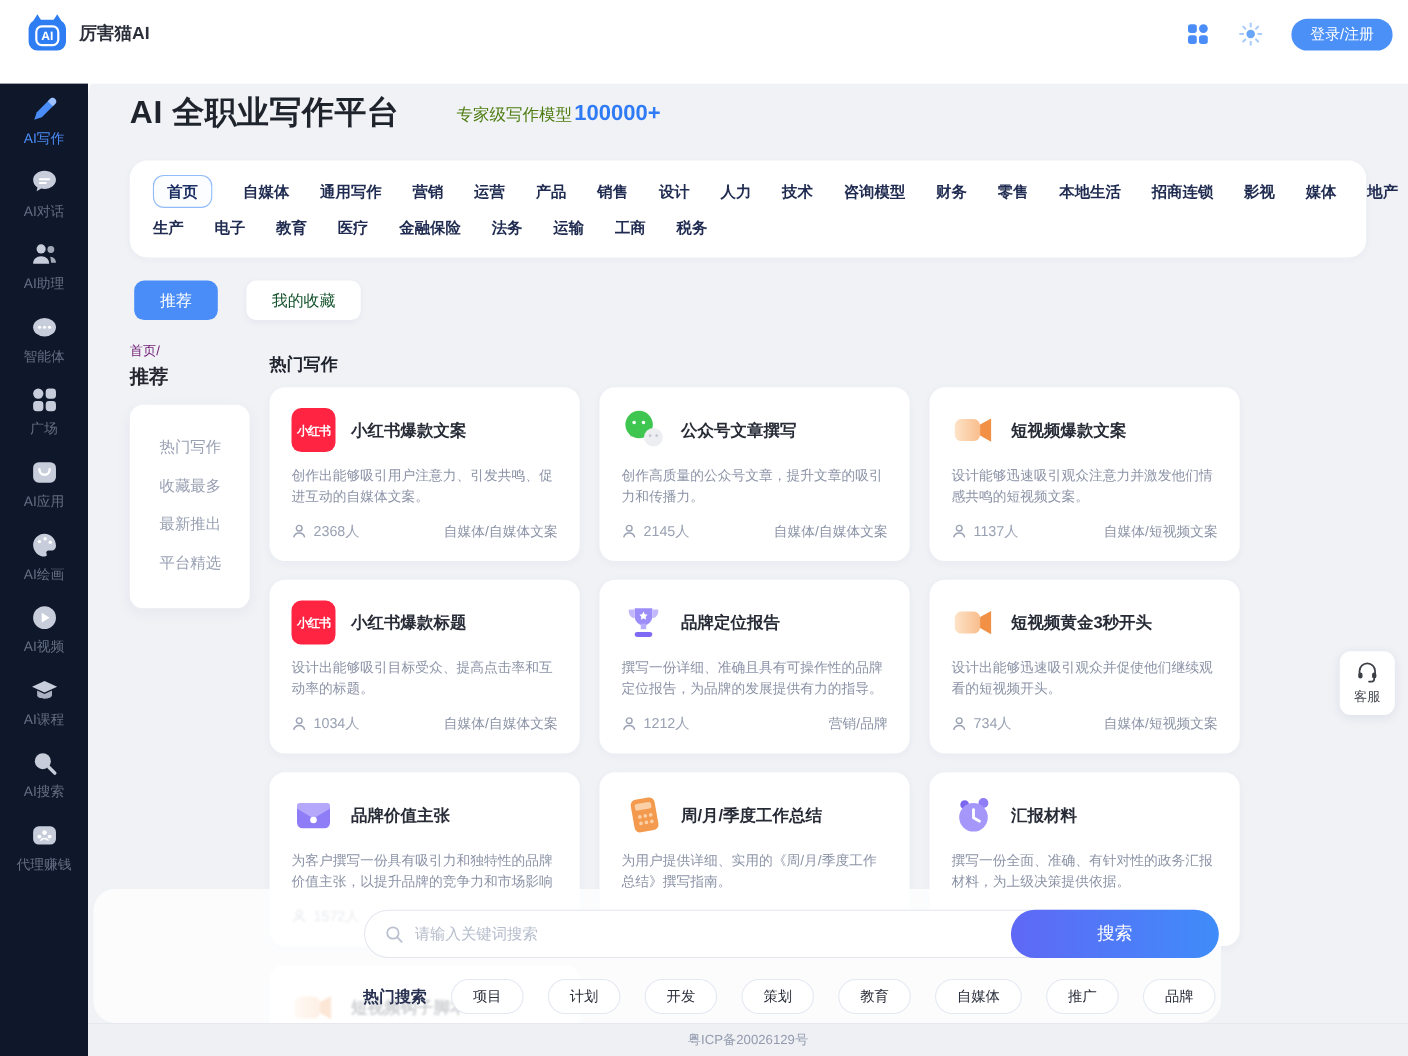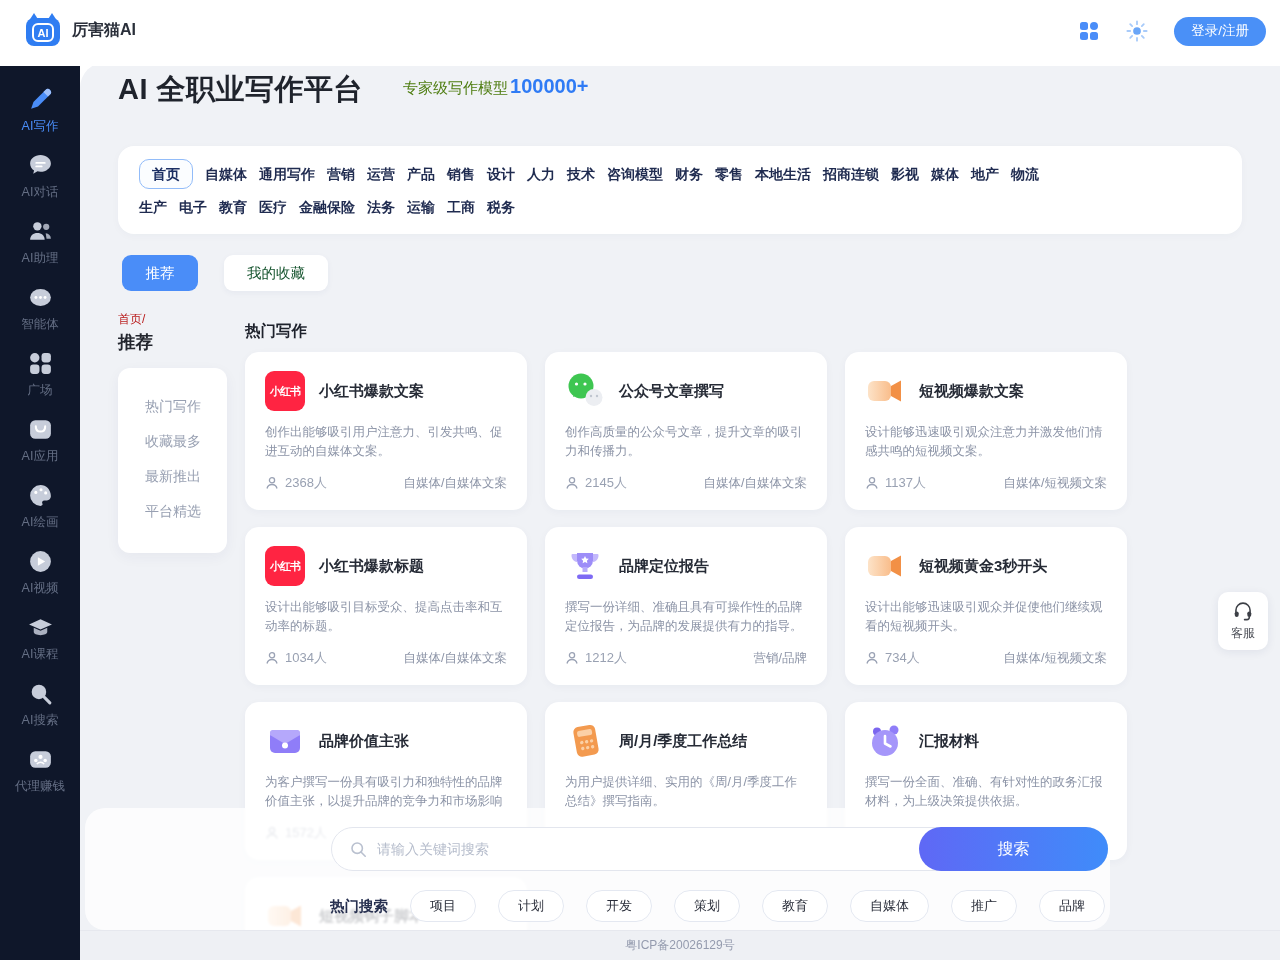--- a/index.html
+++ b/index.html
@@ -2,21 +2,21 @@
 <html><head>
 <meta charset="utf-8">
 <style>
   html,body{margin:0;padding:0;width:1280px;height:960px;overflow:hidden;background:#fff;
     font-family:"Liberation Sans","DejaVu Sans",sans-serif;}
   #page{position:relative;width:1280px;height:960px;overflow:hidden;}
   .abs{position:absolute;}
   [data-interactable="true"]{cursor:pointer;}
 
   
-  .header{position:absolute;left:0;top:0;width:1280px;height:66px;background:#fff;z-index:20;}
+  .header{position:absolute;left:0;top:0;width:1280px;height:76px;background:#fff;z-index:20;}
   .brand-wrap{position:absolute;left:26px;top:13px;display:flex;align-items:center;gap:12px;}
   .logo{position:relative;width:34px;height:34px;}
   .logo .cat{position:absolute;left:0;top:5px;width:34px;height:28px;background:#2f7df2;border-radius:8px;}
   .logo .ear{position:absolute;top:0;width:0;height:0;border-left:7px solid transparent;border-right:7px solid transparent;border-bottom:11px solid #2f7df2;}
   .logo .ear.l{left:1px;} .logo .ear.r{right:1px;}
   .logo .ai{position:absolute;left:6px;top:10px;width:18px;height:15px;border:2px solid #fff;border-radius:6px;
     color:#fff;font-size:11px;font-weight:bold;display:flex;align-items:center;justify-content:center;}
   .brand{font-size:16px;font-weight:bold;color:#2a2f3a;}
   .hd-right{position:absolute;right:14px;top:0;height:62px;display:flex;align-items:center;gap:26px;}
   .hd-ic{width:22px;height:22px;display:flex;}
@@ -28,37 +28,37 @@
   .sb-item{position:relative;width:80px;height:60px;margin-bottom:6px;display:flex;flex-direction:column;align-items:center;justify-content:flex-start;padding-top:12px;box-sizing:border-box;}
   .sb-item:first-child{margin-top:12px;}
   .sb-ic{width:27px;height:27px;display:flex;}
   .sb-ic svg{width:27px;height:27px;}
   .sb-lb{margin-top:5px;font-size:12.5px;color:#646e84;white-space:nowrap;}
   .sb-item.active .sb-lb{color:#4a8df8;}
 
   
   .main-bg{position:absolute;left:80px;top:62px;width:1200px;height:898px;background:#f0f2f6;border-top-left-radius:26px;z-index:0;}
 
-  .hero{left:118px;top:70px;display:flex;align-items:flex-start;gap:40px;z-index:2;}
+  .hero{left:118px;top:84px;display:flex;align-items:center;gap:52px;z-index:2;}
   .hero-title{margin:0;font-size:29px;line-height:38px;font-weight:700;color:#1f232c;letter-spacing:.5px;}
   .hero-side{display:flex;align-items:flex-end;gap:2px;}
   .hero-sub{font-size:15px;color:#4d7c0f;line-height:29px;}
   .hero-count{font-size:20px;font-weight:700;color:#2f7bf5;line-height:32px;}
 
   .catnav{left:118px;top:146px;width:1124px;height:88px;background:#fff;border-radius:16px;
     box-sizing:border-box;padding:11px 21px;z-index:2;box-shadow:0 2px 8px rgba(40,60,110,.03);}
-  .nav-row{display:flex;align-items:center;column-gap:12px;height:33px;white-space:nowrap;}
+  .nav-row{display:flex;align-items:center;column-gap:28px;height:33px;white-space:nowrap;}
   .nav-link{font-size:14px;font-weight:600;color:#1f2b50;line-height:24px;}
   .nav-link.active{border:1.5px solid #92bcf9;border-radius:10px;padding:2px 12px;background:#fbfdff;color:#1c2f63;}
 
   .tab{z-index:2;display:flex;align-items:center;justify-content:center;font-size:14.5px;border-radius:9px;}
   .tab-rec{left:122px;top:255px;width:76px;height:36px;background:#4a8df8;color:#fff;}
   .tab-fav{left:224px;top:255px;width:104px;height:36px;background:#fff;color:#14532d;box-shadow:0 2px 6px rgba(40,60,110,.05);}
 
-  .crumb-root{left:118px;top:311px;font-size:12px;color:#b91c1c;z-index:2;}
+  .crumb-root{left:118px;top:311px;font-size:12px;color:#701a75;z-index:2;}
   .crumb-cur{left:118px;top:330px;font-size:17.5px;font-weight:700;color:#23262e;z-index:2;}
 
   .filter-card{left:118px;top:368px;width:109px;height:185px;background:#fff;border-radius:12px;z-index:2;
     box-sizing:border-box;padding:21px 26px 0 0;box-shadow:0 4px 14px rgba(30,40,90,.05);}
   .fm-item{height:35px;line-height:35px;text-align:right;font-size:14px;color:#98a0b2;white-space:nowrap;}
 
   .sec-title{left:245px;top:321px;font-size:15.5px;font-weight:700;color:#1d212b;z-index:2;}
 
   .grid{left:245px;top:352px;width:882px;display:grid;grid-template-columns:repeat(3,282px);
     grid-auto-rows:158px;column-gap:18px;row-gap:17px;z-index:1;}

